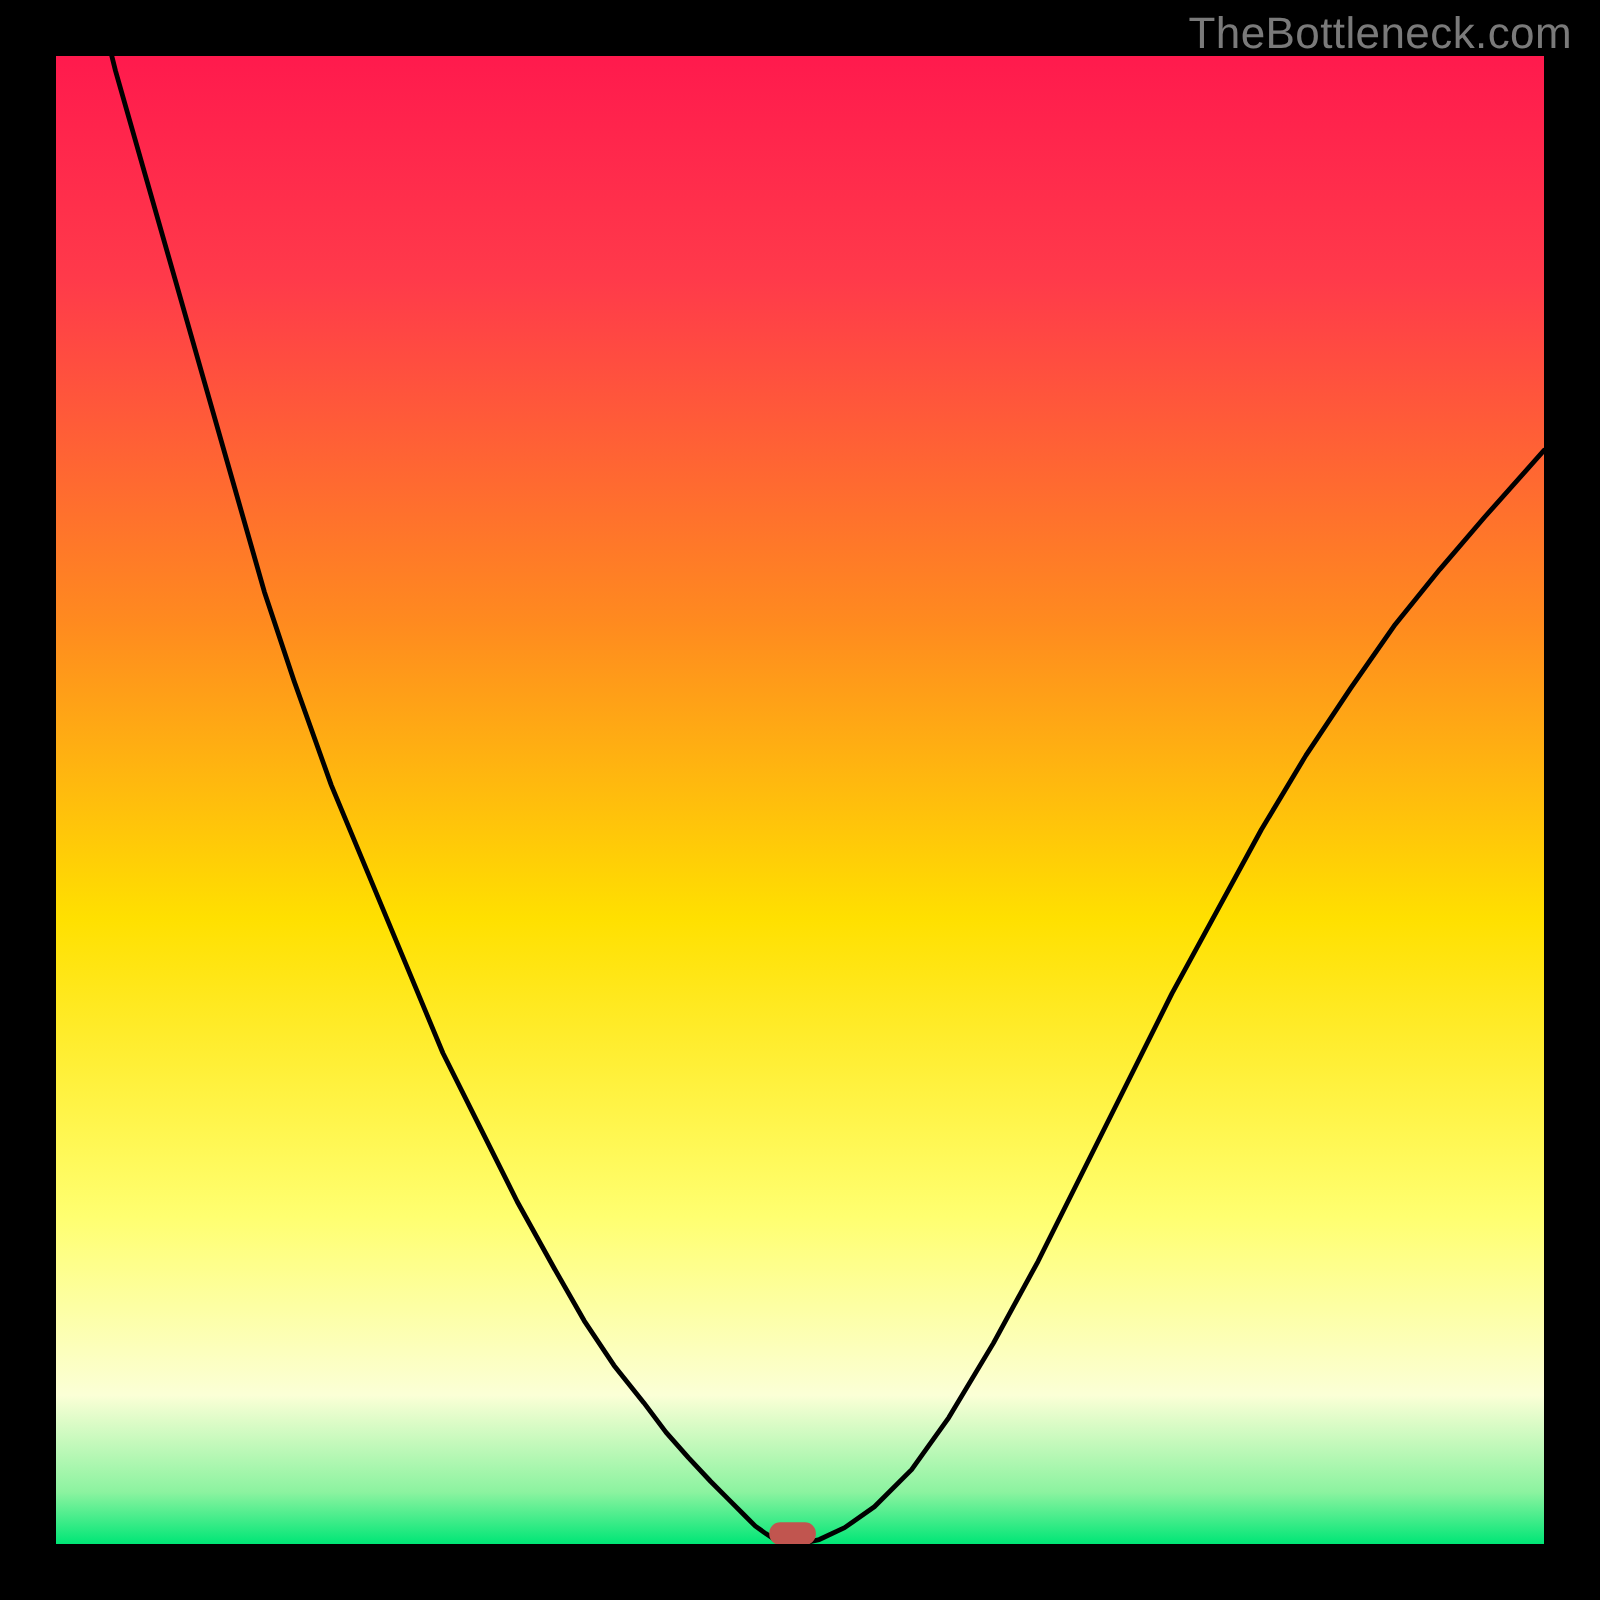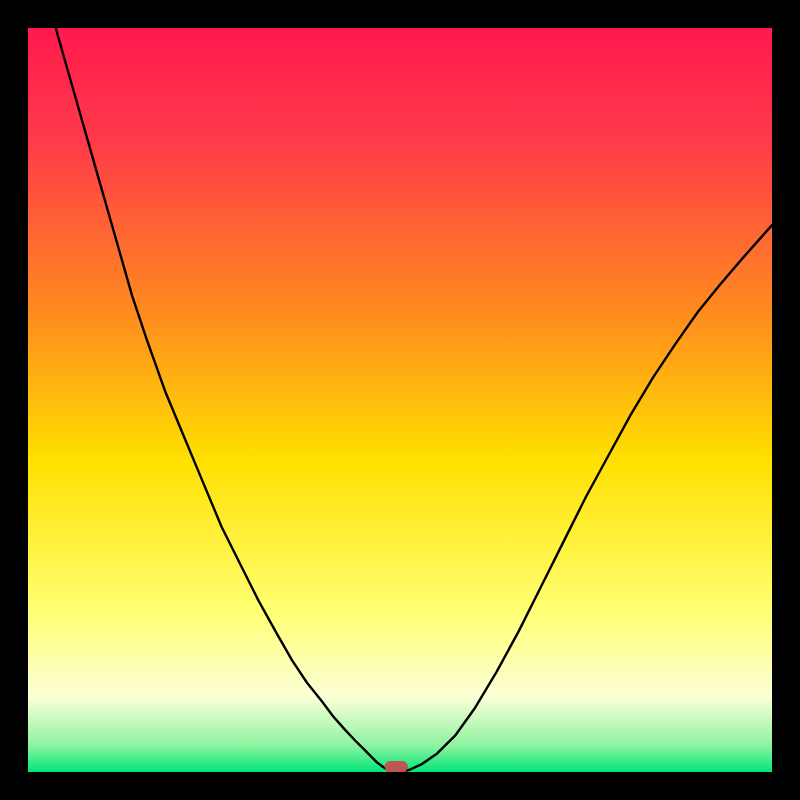--- a/index.html
+++ b/index.html
@@ -33,20 +33,21 @@
     top: 28px;
     width: 744px;
     height: 744px;
     z-index: 10;
   }
 </style>
 </head>
 <body>
 
 <div class="frame">
+  <div class="watermark">TheBottleneck.com</div>
 
   <svg class="plot" viewBox="0 0 744 744" preserveAspectRatio="none">
     <defs>
       <linearGradient id="bg-grad" x1="0" y1="0" x2="0" y2="1">
       <stop offset="0.00%" stop-color="#ff1a4d"></stop>
           <stop offset="15.00%" stop-color="#ff3a4a"></stop>
           <stop offset="38.00%" stop-color="#ff8a1f"></stop>
           <stop offset="58.00%" stop-color="#ffe000"></stop>
           <stop offset="78.00%" stop-color="#ffff70"></stop>
           <stop offset="90.00%" stop-color="#fbffd6"></stop>

